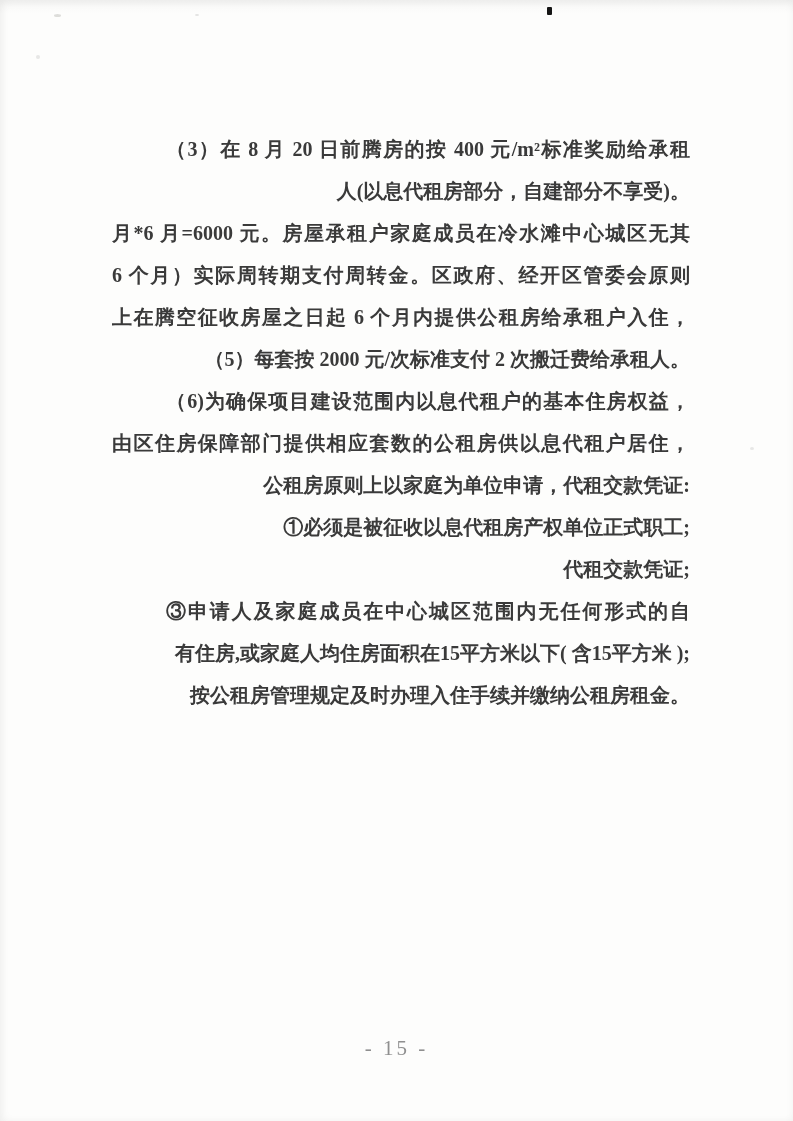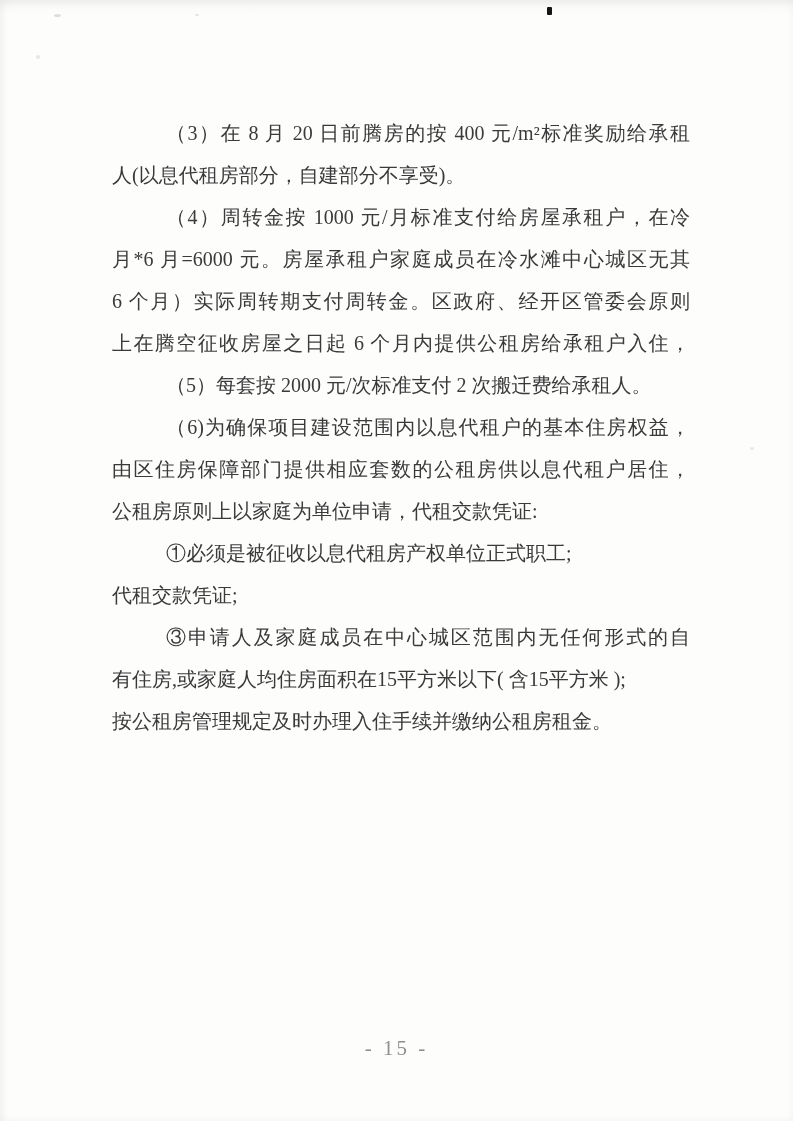--- a/index.html
+++ b/index.html
@@ -14,29 +14,30 @@
     position: relative;
     width: 793px;
     height: 1121px;
     background: linear-gradient(180deg, #f8f8f7 0px, #fdfdfc 14px, #fdfdfc 100%);
     box-shadow: inset 3px 0 8px rgba(0,0,0,0.035), inset 0 3px 8px rgba(0,0,0,0.045);
     font-family: "Liberation Serif", "DejaVu Serif", serif;
   }
   .text-block {
     position: absolute;
     left: 112px;
-    top: 112px;
+    top: 128px;
     width: 578px;
+    font-weight: bold;
   }
   .ln {
     height: 42px;
     line-height: 42px;
     font-size: 20px;
     color: #3a3a3a;
-    text-align: left;
+    text-align: right;
     overflow: hidden;
     -webkit-font-smoothing: antialiased;
   }
   .ind { text-indent: 54px; }
   .jfy {
     text-align: justify;
     text-align-last: justify;
   }
   .page-number {
     position: absolute;
@@ -75,21 +76,20 @@
 
   <span class="ink-dot"></span>
   <span class="speck s1"></span>
   <span class="speck s2"></span>
   <span class="speck s3"></span>
   <span class="speck s4"></span>
 
   <div class="text-block">
     <div class="ln ind jfy">（3）在 8 月 20 日前腾房的按 400 元/m²标准奖励给承租</div>
     <div class="ln">人(以息代租房部分，自建部分不享受)。</div>
-    <div class="ln ind jfy">（4）周转金按 1000 元/月标准支付给房屋承租户，在冷</div>
     <div class="ln jfy">月*6 月=6000 元。房屋承租户家庭成员在冷水滩中心城区无其</div>
     <div class="ln jfy">6 个月）实际周转期支付周转金。区政府、经开区管委会原则</div>
     <div class="ln jfy">上在腾空征收房屋之日起 6 个月内提供公租房给承租户入住，</div>
     <div class="ln ind">（5）每套按 2000 元/次标准支付 2 次搬迁费给承租人。</div>
     <div class="ln ind jfy">（6)为确保项目建设范围内以息代租户的基本住房权益，</div>
     <div class="ln jfy">由区住房保障部门提供相应套数的公租房供以息代租户居住，</div>
     <div class="ln">公租房原则上以家庭为单位申请，代租交款凭证:</div>
     <div class="ln ind">①必须是被征收以息代租房产权单位正式职工;</div>
     <div class="ln">代租交款凭证;</div>
     <div class="ln ind jfy">③申请人及家庭成员在中心城区范围内无任何形式的自</div>

